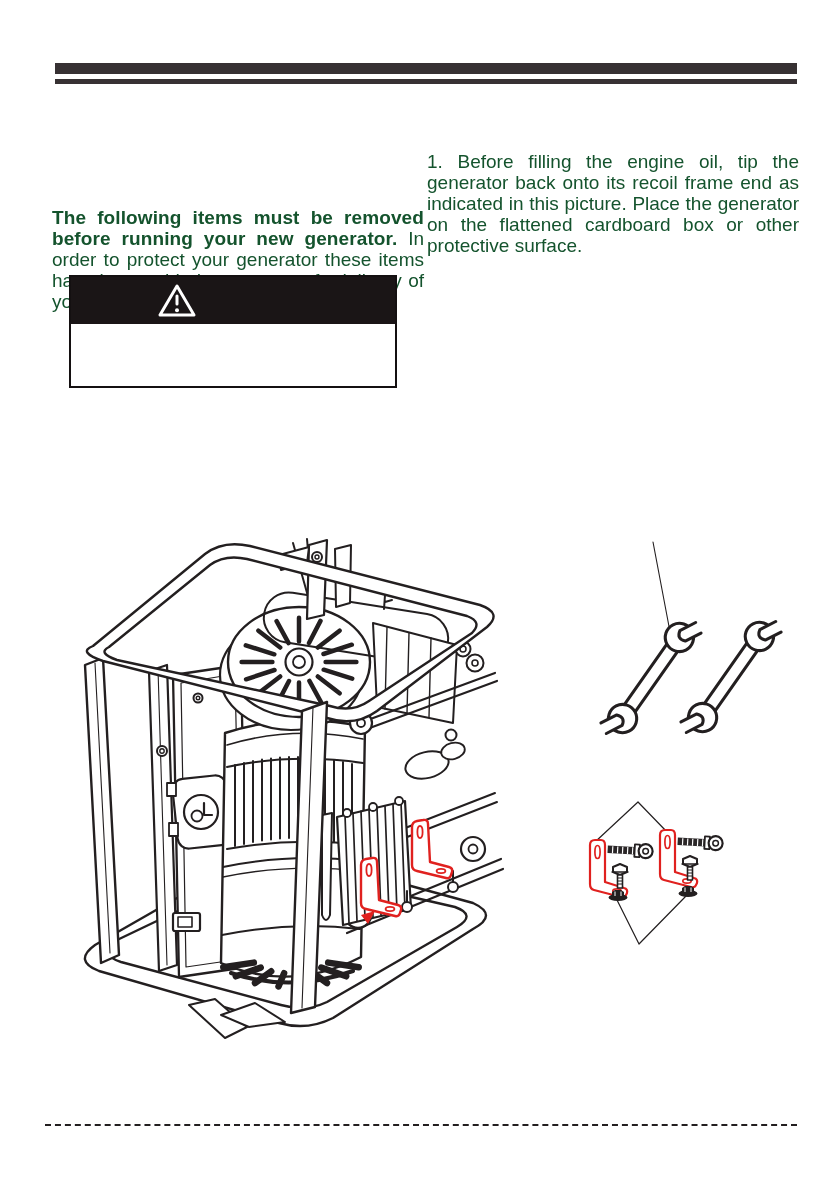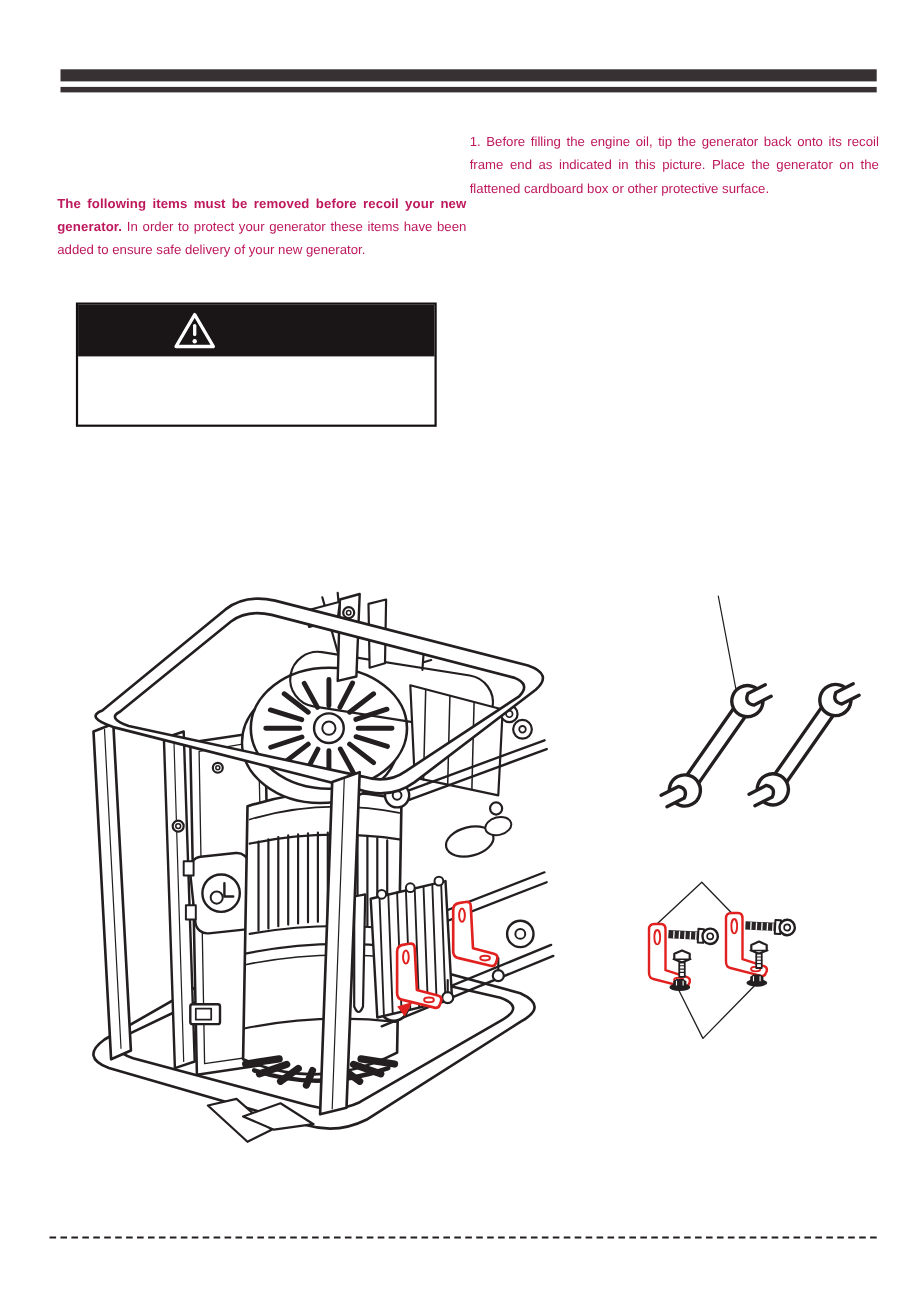--- a/index.html
+++ b/index.html
@@ -1,21 +1,21 @@
 <!DOCTYPE html>
 <html><head>
 <meta charset="utf-8">
 <style>
   html,body{margin:0;padding:0;background:#888;}
   #page{position:relative;width:840px;height:1192px;background:#ffffff;overflow:hidden;
         font-family:"Liberation Sans","DejaVu Sans",sans-serif;color:#231f20;}
   .bar{position:absolute;left:55px;width:742px;background:#373133;}
   #bar-thick{top:63px;height:11px;}
   #bar-thin{top:79px;height:5px;}
-  .coltext{position:absolute;font-size:12px;line-height:21px;text-align:justify;color:#be185d;}
+  .coltext{position:absolute;font-size:19px;line-height:21px;text-align:justify;color:#14532d;margin-top:32px;}
   #intro{left:52px;top:175px;width:372px;}
   #steps{left:427px;top:119px;width:372px;}
   #steps p{margin:0 0 21px 0;}
   #intro b{font-weight:700;letter-spacing:.1px;}
   
   #warnbox{position:absolute;left:69px;top:275px;width:328px;height:113px;border:2px solid #141011;box-sizing:border-box;background:#fff;}
   #warnhead{position:absolute;left:0;top:0;width:100%;height:47px;background:#1a1516;}
   #warnicon{position:absolute;left:86px;top:6px;width:40px;height:36px;}
   
   .fig{position:absolute;}
@@ -31,21 +31,21 @@
 </style>
 </head>
 <body>
 
 <div id="page">
 
   <div class="bar" id="bar-thick"></div>
   <div class="bar" id="bar-thin"></div>
 
   <div class="coltext" id="intro">
-    <b>The following items must be removed before recoil your new generator.</b><span> In order to protect your generator these items have been added to ensure safe delivery of your new generator.</span>
+    <b>The following items must be removed before running your new generator.</b><span> In order to protect your generator these items have been added to ensure safe delivery of your new generator.</span>
   </div>
 
   <div class="coltext" id="steps">
     <p>1. Before filling the engine oil, tip the generator back onto its recoil frame end as indicated in this picture. Place the generator on the flattened cardboard box or other protective surface.</p>
   </div>
 
   <div id="warnbox">
     <div id="warnhead">
       <svg id="warnicon" viewBox="0 0 40 36" aria-label="warning-triangle-icon">
         <path d="M20 3 L37 32 L3 32 Z" fill="#1a1516" stroke="#ffffff" stroke-width="3" stroke-linejoin="round"></path>

